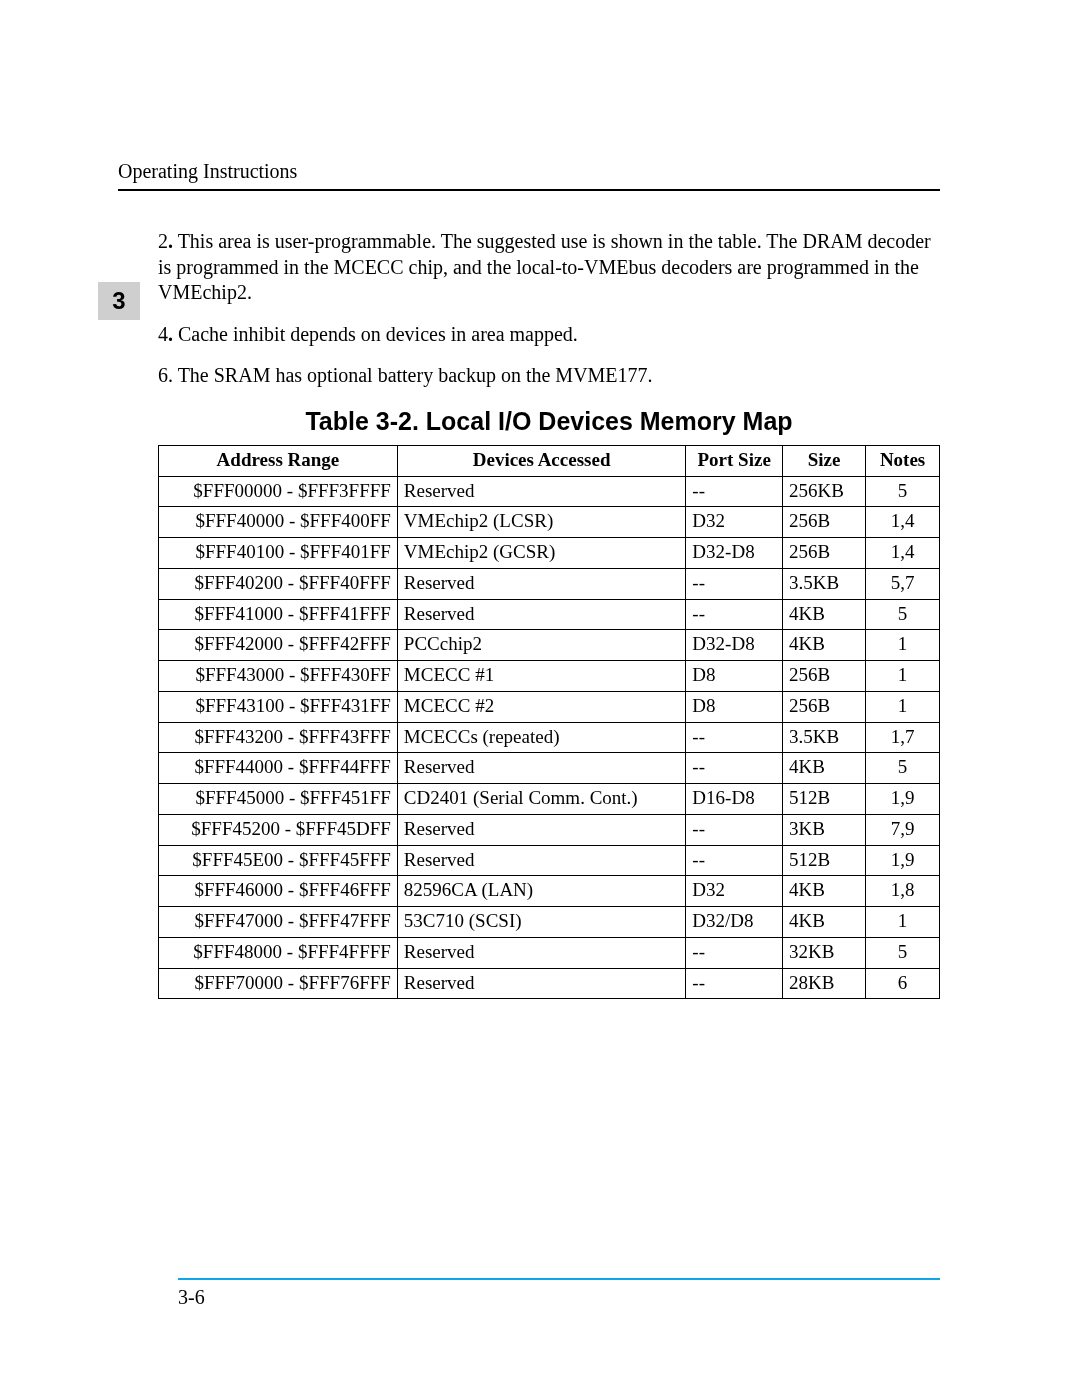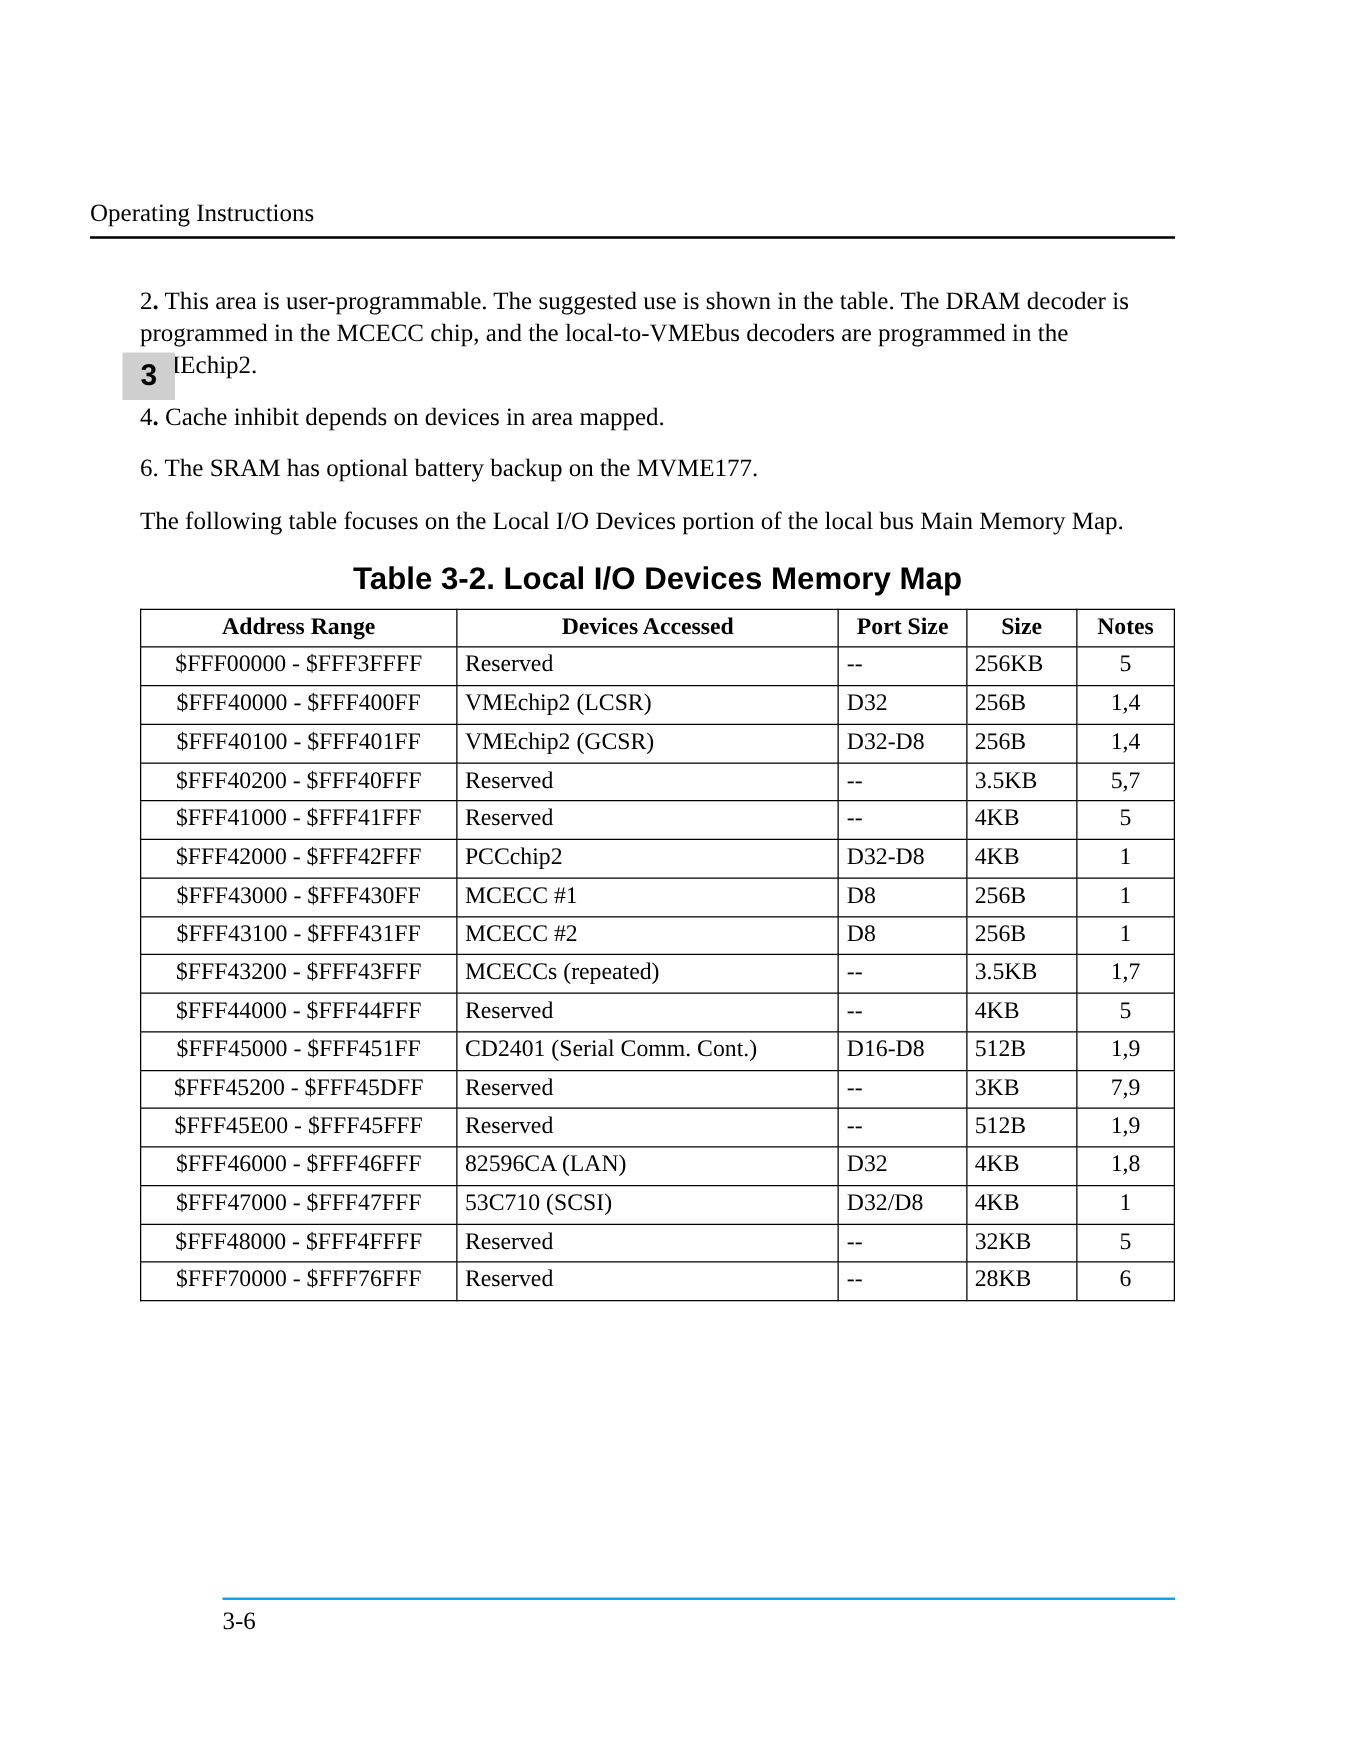--- a/index.html
+++ b/index.html
@@ -7,21 +7,21 @@
     padding: 0;
     background: #fff;
     color: #000;
     font-family: "Book Antiqua", "Palatino Linotype", Palatino, Georgia, serif;
   }
   .page {
     width: 1080px;
     height: 1397px;
     position: relative;
     box-sizing: border-box;
-    padding: 160px 140px 60px 72px;
+    padding: 160px 140px 60px 118px;
   }
   .header-row {
     font-size: 20px;
     padding-bottom: 6px;
     border-bottom: 2px solid #000;
   }
   .chapter-badge {
     position: absolute;
     left: 98px;
     top: 282px;
@@ -63,21 +63,21 @@
     padding: 2px 6px 4px 6px;
     line-height: 1.25;
     vertical-align: top;
     overflow: hidden;
     white-space: nowrap;
   }
   table.memmap th {
     font-weight: bold;
     text-align: center;
   }
-  table.memmap td.addr  { text-align: center; }
+  table.memmap td.addr  { text-align: right; }
   table.memmap td.dev   { text-align: left; }
   table.memmap td.port  { text-align: left; }
   table.memmap td.size  { text-align: left; }
   table.memmap td.notes { text-align: center; }
   .footer {
     position: absolute;
     left: 178px;
     right: 140px;
     bottom: 88px;
     border-top: 2px solid #0ea5e9;
@@ -105,21 +105,20 @@
     </p>
 
 
     <p>
       <span>4</span><b>.</b><span> Cache inhibit depends on devices in area mapped.</span>
     </p>
 
 
     <p>6. The SRAM has optional battery backup on the MVME177.</p>
 
-    <p>The following table focuses on the Local I/O Devices portion of the local bus Main Memory Map.</p>
 
     <div class="table-caption">Table 3-2.  Local I/O Devices Memory Map</div>
 
     <table class="memmap">
       <colgroup>
         <col style="width:178px">
         <col style="width:215px">
         <col style="width:72px">
         <col style="width:62px">
         <col style="width:55px">

